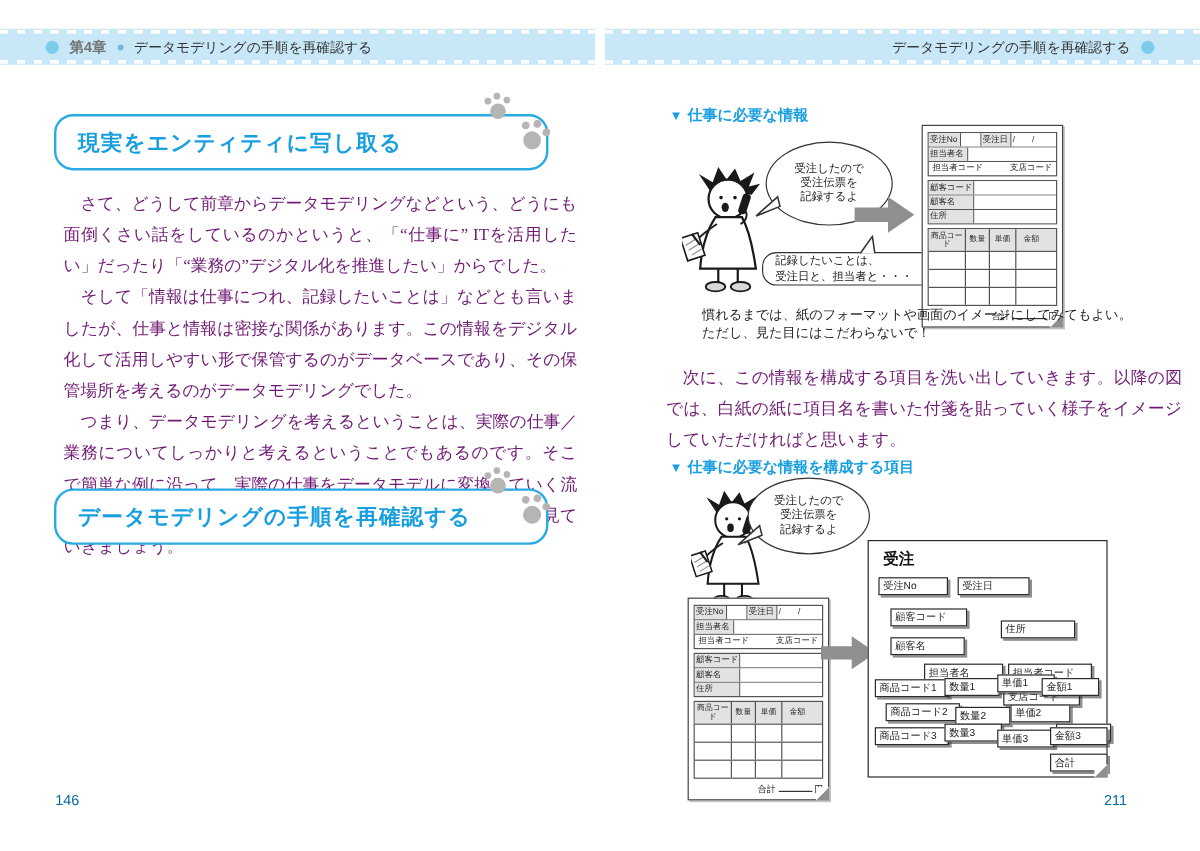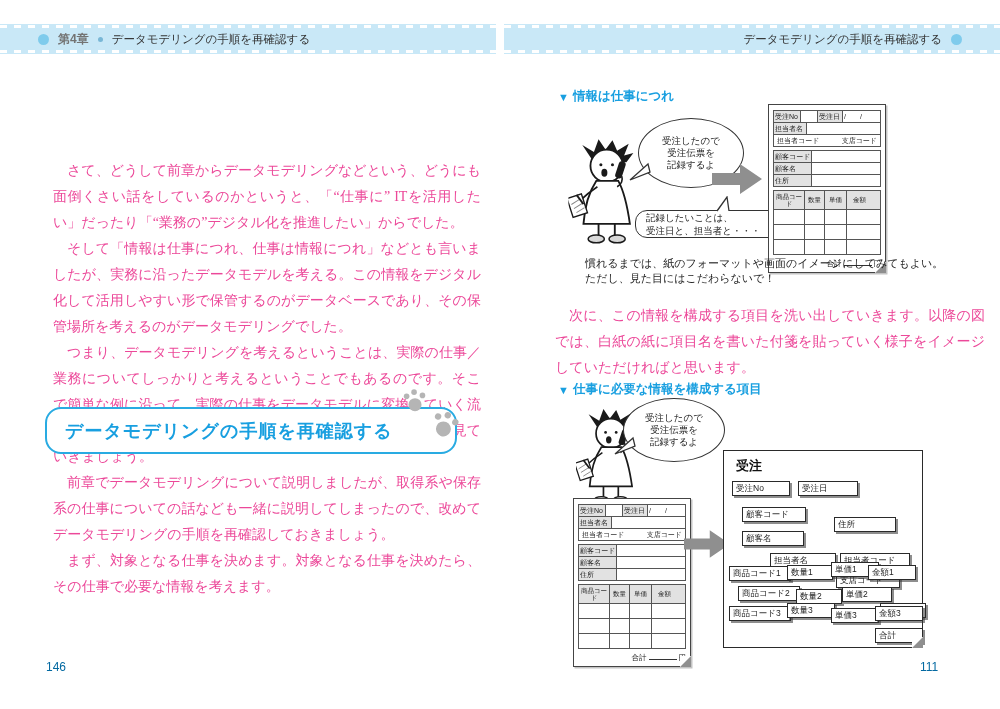--- a/index.html
+++ b/index.html
@@ -17,21 +17,21 @@
   .chapter{color:#737373;font-weight:bold;font-size:12px;margin:0 9px;}
   .runhead{font-size:11.5px;color:#333;}
   .band-right .runhead{margin-right:9px;}
   
   .hbox{position:absolute;left:45px;width:412px;height:47px;border:2px solid #29abe2;border-radius:16px;
         background:#fff;box-sizing:border-box;display:flex;align-items:center;}
   .hbox .htext{color:#189fe0;font-weight:bold;font-size:18px;letter-spacing:1px;padding-left:18px;}
   .paws{position:absolute;top:-22px;right:-12px;width:84px;height:58px;}
   
   .para-block{position:absolute;width:428px;font-family:"Liberation Serif","DejaVu Serif",serif;
-              font-size:14px;line-height:26px;color:#ec4899;text-align:justify;}
+              font-size:14px;line-height:26px;color:#701a75;text-align:justify;}
   .para-block p{margin:0;text-indent:1em;}
   .pagenum{position:absolute;font-size:12px;color:#0369a1;}
   
   .figcap{position:absolute;color:#189fe0;font-weight:bold;font-size:12.5px;display:flex;align-items:center;gap:4px;}
   .tri{font-size:11px;color:#189fe0;}
   
   .bubble{position:absolute;background:#fff;border:1.5px solid #333;border-radius:50%;
           display:flex;flex-direction:column;align-items:center;justify-content:center;
           font-size:9.5px;line-height:12px;text-align:center;box-sizing:border-box;}
   .bubble-rect{position:absolute;background:#fff;border:1.5px solid #333;border-radius:12px;
@@ -114,45 +114,48 @@
     <span class="dot-big"></span>
     <span class="chapter">第4章</span>
     <span class="dot-small"></span>
     <span class="runhead" style="margin-left:9px">データモデリングの手順を再確認する</span>
   </div>
   <div class="band band-right">
     <span class="runhead">データモデリングの手順を再確認する</span>
     <span class="dot-big"></span>
   </div>
 
+  <div class="hbox" style="top:95px">
+    <span class="htext">現実をエンティティに写し取る</span>
+    <svg class="paws" viewBox="0 0 84 58">
+      <use href="#paw" x="18" y="0" width="28" height="28"></use>
+      <use href="#paw" x="46" y="22" width="32" height="32" transform="rotate(22 62 38)"></use>
+    </svg>
+  </div>
 
   <div class="para-block" style="left:53px;top:158px">
     <p>さて、どうして前章からデータモデリングなどという、どうにも面倒くさい話をしているのかというと、「“仕事に” ITを活用したい」だったり「“業務の”デジタル化を推進したい」からでした。</p>
-    <p>そして「情報は仕事につれ、仕事は情報につれ」などとも言いましたが、実務に沿ったデータモデルを考える。この情報をデジタル化して活用しやすい形で保管するのがデータベースであり、その保管場所を考えるのがデータモデリングでした。</p>
+    <p>そして「情報は仕事につれ、記録したいことは」などとも言いましたが、仕事と情報は密接な関係があります。この情報をデジタル化して活用しやすい形で保管するのがデータベースであり、その保管場所を考えるのがデータモデリングでした。</p>
     <p>つまり、データモデリングを考えるということは、実際の仕事／業務についてしっかりと考えるということでもあるのです。そこで簡単な例に沿って、実際の仕事をデータモデルに変換していく流れを追いかけながら実務において着目すべきポイントについて見ていきましょう。</p>
   </div>
 
   <div class="hbox" style="top:407px">
     <span class="htext">データモデリングの手順を再確認する</span>
     <svg class="paws" viewBox="0 0 84 58">
       <use href="#paw" x="18" y="0" width="28" height="28"></use>
       <use href="#paw" x="46" y="22" width="32" height="32" transform="rotate(22 62 38)"></use>
     </svg>
   </div>
 
-  <div class="para-block" style="left:53px;top:470px">
-    <p>前章でデータモデリングについて説明しましたが、取得系や保存系の仕事についての話なども一緒に説明してしまったので、改めてデータモデリングの手順を再確認しておきましょう。</p>
-    <p>まず、対象となる仕事を決めます。対象となる仕事を決めたら、その仕事で必要な情報を考えます。</p>
-  </div>
 
   <div class="pagenum" style="left:46px;top:660px">146</div>
 
   <div class="figcap" style="left:558px;top:88px">
     <span class="tri">▼</span>
-    <span>情報は仕事につれ</span>
+    <span>仕事に必要な情報</span>
   </div>
 
   <svg class="person" style="left:568px;top:138px" viewBox="0 0 70 100" width="82" height="116">
       <use href="#person"></use>
     </svg>
 
   <div class="bubble" style="left:638px;top:118px;width:106px;height:70px">
     <svg class="tailsvg" width="24" height="22" style="left:-11px;bottom:4px">
         <path d="M20,3 L2,19 L22,11 Z" fill="#fff" stroke="#333" stroke-width="1.3"></path>
       </svg>
@@ -349,15 +352,15 @@
     <div class="sticky" style="left:118px;top:136px;width:42px">単価2</div>
     <div class="sticky" style="left:156px;top:152px;width:38px">金額2</div>
     <div class="sticky" style="left:5px;top:155px;width:54px">商品コード3</div>
     <div class="sticky" style="left:63px;top:152px;width:40px">数量3</div>
     <div class="sticky" style="left:107px;top:157px;width:40px">単価3</div>
     <div class="sticky" style="left:151px;top:155px;width:40px">金額3</div>
     <div class="sticky" style="left:151px;top:177px;width:40px">合計</div>
     <div class="dogear"></div>
   </div>
 
-  <div class="pagenum" style="left:920px;top:660px">111</div>
+  <div class="pagenum" style="left:920px;top:660px">211</div>
 
 </div>
 
 </body></html>

